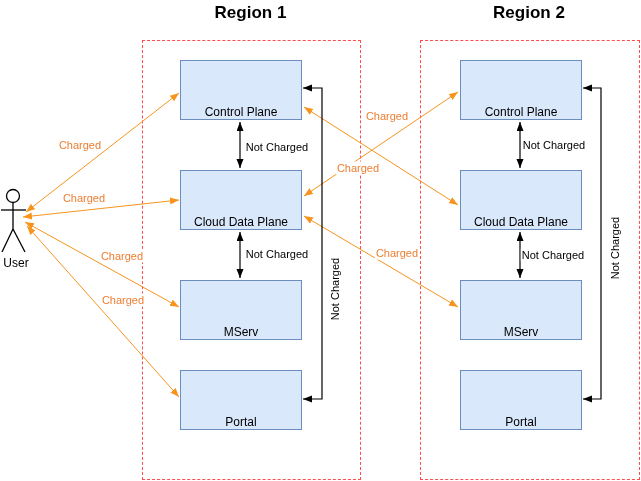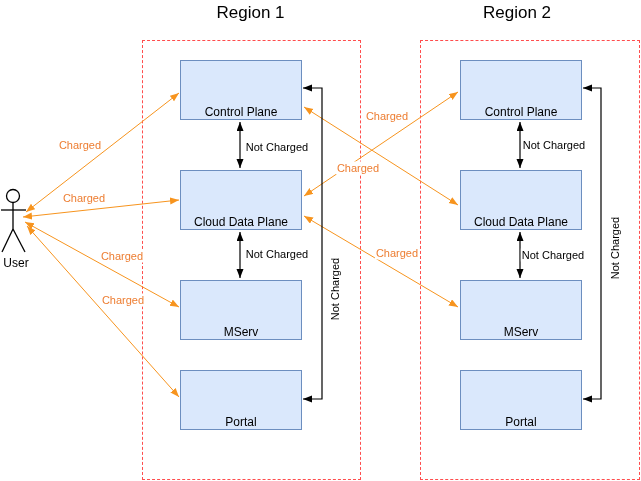--- a/index.html
+++ b/index.html
@@ -1,19 +1,19 @@
 <!DOCTYPE html>
 <html><head>
 <meta charset="utf-8">
 <style>
   html,body{margin:0;padding:0;background:#ffffff;}
   body{font-family:"Liberation Sans", sans-serif;}
   .canvas{position:relative;width:641px;height:481px;background:#ffffff;overflow:hidden;}
   .region-border{position:absolute;border:1px dashed #ff4d4d;z-index:0;}
-  .region-title{position:absolute;text-align:center;font-size:17px;font-weight:normal;color:#000;z-index:3;}
+  .region-title{position:absolute;text-align:center;font-size:17px;font-weight:bold;color:#000;z-index:3;}
   .wires{position:absolute;left:0;top:0;width:641px;height:481px;z-index:1;}
   .node{position:absolute;width:122px;height:60px;background:#dae8fc;border:1px solid #6c8ebf;
         display:flex;align-items:flex-end;justify-content:center;font-size:12px;color:#000;
         box-sizing:border-box;z-index:2;}
   .edge-label{position:absolute;font-size:11px;white-space:nowrap;background:#ffffff;
         padding:0 1px;transform:translate(-50%,-50%);z-index:3;line-height:13px;}
   .edge-label.charged{color:#ed7d31;}
   .edge-label.notcharged{color:#000000;}
   .edge-label.rotated{transform:translate(-50%,-50%) rotate(-90deg);}
   .actor-label{position:absolute;font-size:12px;color:#000;transform:translate(-50%,-50%);z-index:3;white-space:nowrap;}
@@ -21,21 +21,21 @@
 </style>
 </head>
 <body>
 
 <div class="canvas">
 
   <div class="region-border" style="left:142px;top:40px;width:217px;height:438px;"></div>
   <div class="region-border" style="left:420px;top:40px;width:218px;height:438px;"></div>
 
   <div class="region-title" style="left:142px;top:3px;width:217px;">Region 1</div>
-  <div class="region-title" style="left:408px;top:3px;width:218px;">Region 2</div>
+  <div class="region-title" style="left:420px;top:3px;width:218px;">Region 2</div>
 
   <svg class="wires" viewBox="0 0 641 481" xmlns="http://www.w3.org/2000/svg">
     <defs>
       <marker id="m-orange" markerUnits="userSpaceOnUse" markerWidth="10" markerHeight="8" refX="9" refY="3.5" orient="auto-start-reverse">
         <path d="M0,0 L9,3.5 L0,7 Z" fill="#f7941e"></path>
       </marker>
       <marker id="m-black" markerUnits="userSpaceOnUse" markerWidth="10" markerHeight="8" refX="9" refY="3.5" orient="auto-start-reverse">
         <path d="M0,0 L9,3.5 L0,7 Z" fill="#000000"></path>
       </marker>
     </defs>

